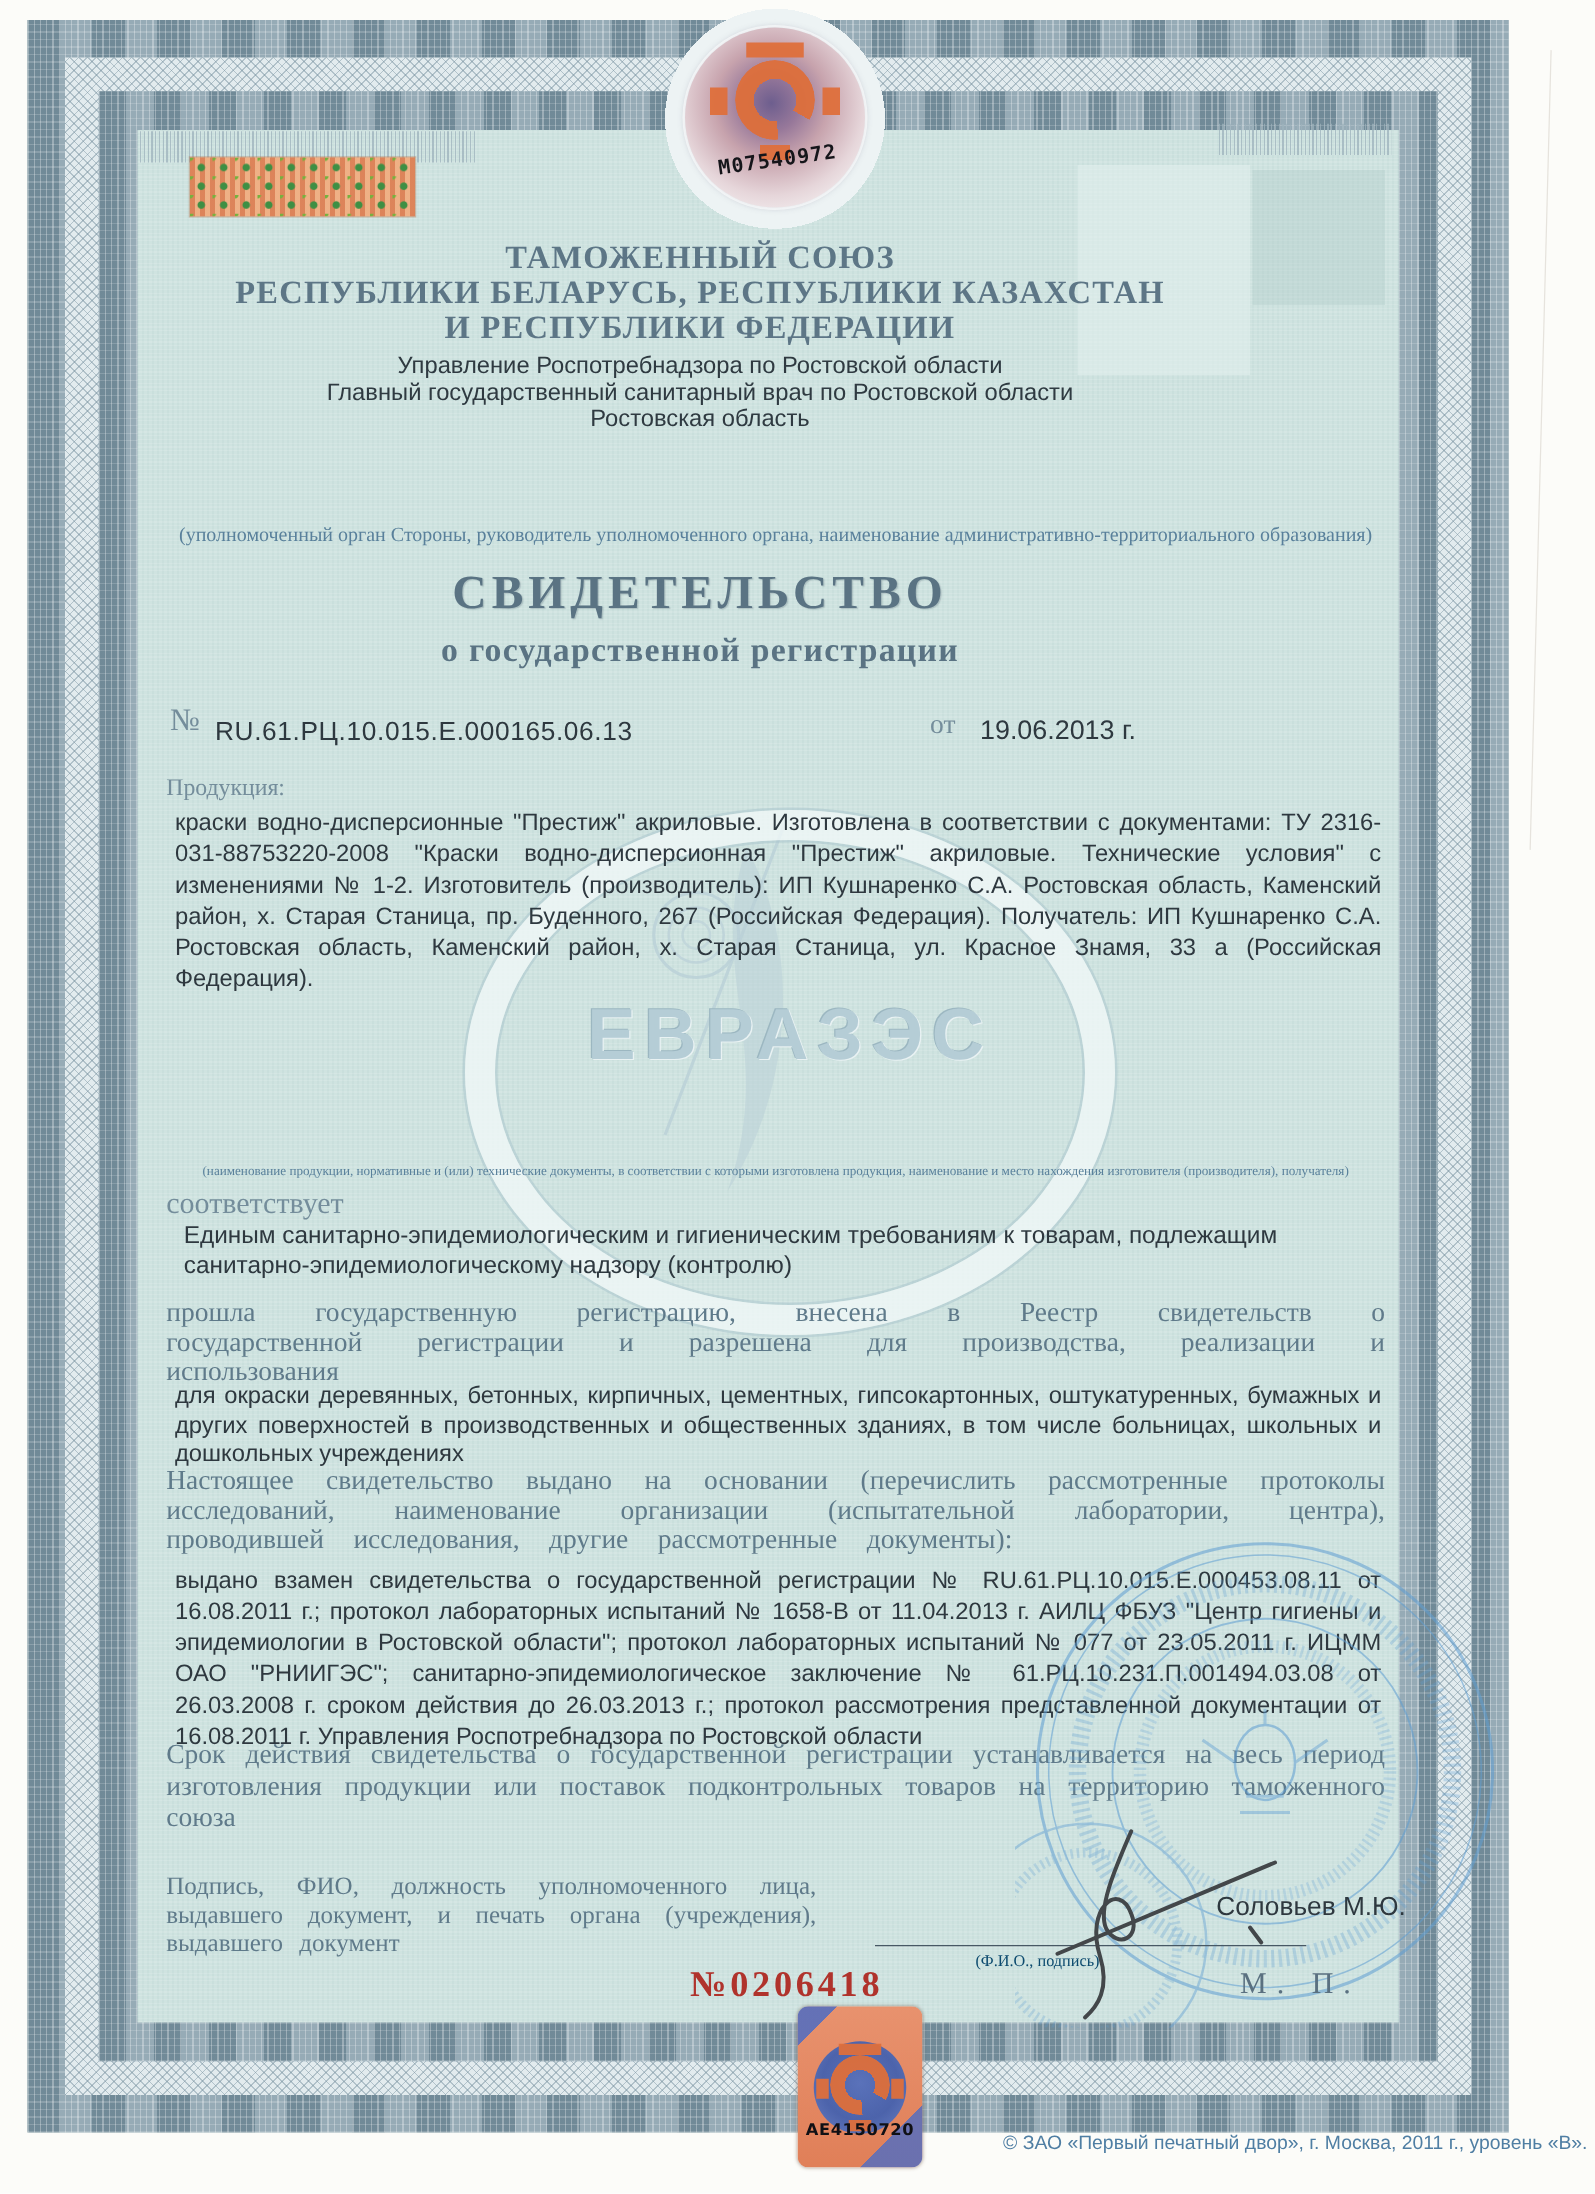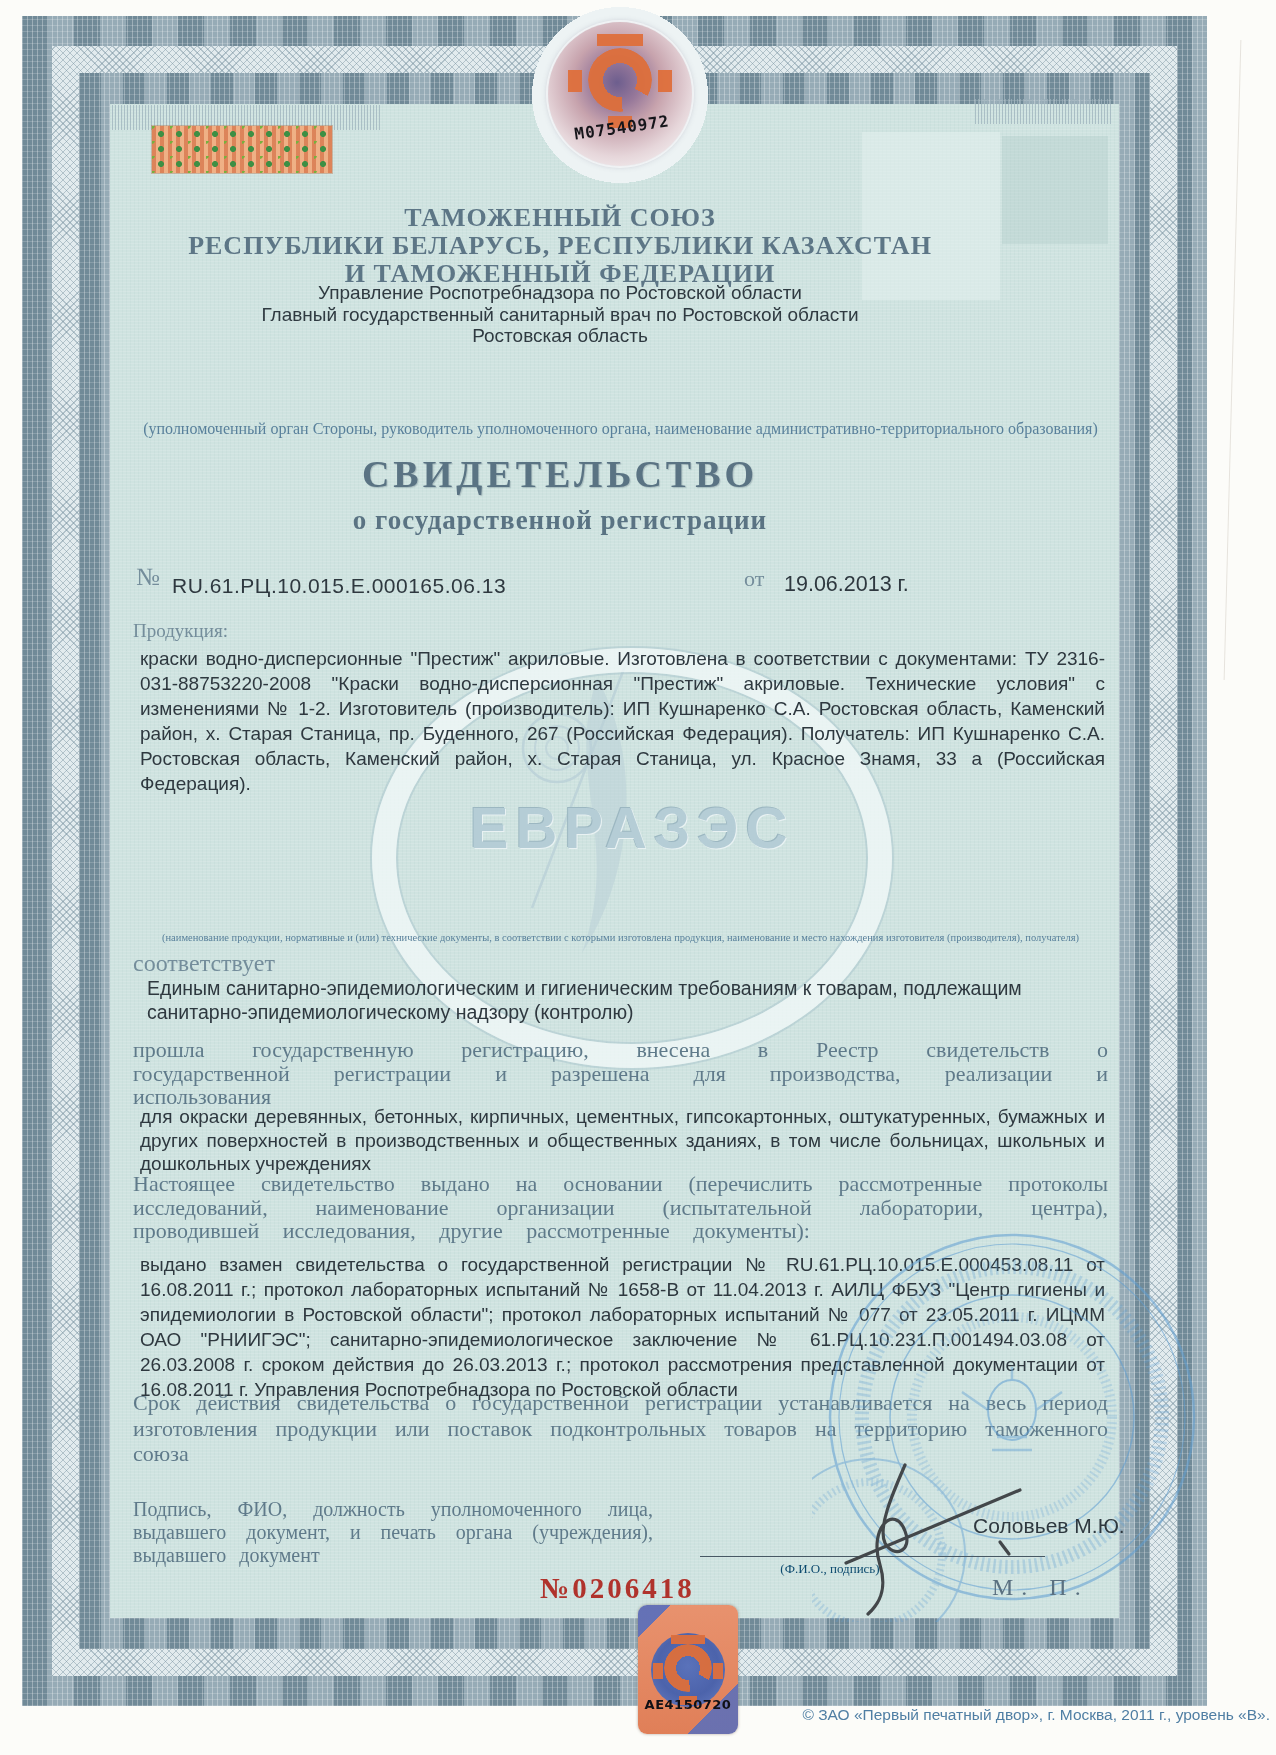--- a/index.html
+++ b/index.html
@@ -181,24 +181,24 @@
       <path d="M258 45 L160 300" stroke="#b9cfd7" stroke-width="2.5" fill="none" opacity=".8"></path>
       <path d="M225 70 C 192 170, 250 230, 210 345 C 262 265, 270 150, 225 70 Z" fill="rgba(185,207,215,.55)"></path>
       <circle cx="185" cy="140" r="34" stroke="#b9cfd7" stroke-width="2.5" fill="none" opacity=".8"></circle>
       <circle cx="185" cy="140" r="22" stroke="#b9cfd7" stroke-width="2" fill="none" opacity=".7"></circle>
       <circle cx="185" cy="140" r="11" stroke="#b9cfd7" stroke-width="2" fill="none" opacity=".6"></circle>
     </svg>
     <div class="wm-ring"></div>
     <div class="wm-word">ЕВРАЗЭС</div>
   </div>
 
-  <div class="txt center hdr-big" style="left:115px;top:192px;width:890px;margin-top:12px;">
+  <div class="txt center hdr-big" style="left:115px;top:192px;width:890px;">
     <div>ТАМОЖЕННЫЙ СОЮЗ</div>
     <div>РЕСПУБЛИКИ БЕЛАРУСЬ, РЕСПУБЛИКИ КАЗАХСТАН</div>
-    <div>И ТАМОЖЕННЫЙ ФЕДЕРАЦИИ</div>
+    <div>И РЕСПУБЛИКИ ФЕДЕРАЦИИ</div>
   </div>
 
   <div class="txt center hdr-sans" style="left:115px;top:282px;width:890px;">
     <div>Управление Роспотребнадзора по Ростовской области</div>
     <div>Главный государственный санитарный врач по Ростовской области</div>
     <div>Ростовская область</div>
   </div>
 
   <div class="txt center tiny-cap" style="left:133px;top:420px;width:975px;">(уполномоченный орган Стороны, руководитель уполномоченного органа, наименование административно-территориального образования)</div>
 
@@ -227,21 +227,21 @@
   <div class="txt dark" style="left:140px;top:1252px;width:965px;font-size:19px;line-height:25px;text-align:justify;">выдано взамен свидетельства о государственной регистрации № RU.61.РЦ.10.015.Е.000453.08.11 от 16.08.2011 г.; протокол лабораторных испытаний № 1658-В от 11.04.2013 г. АИЛЦ ФБУЗ "Центр гигиены и эпидемиологии в Ростовской области"; протокол лабораторных испытаний № 077 от 23.05.2011 г. ИЦММ ОАО "РНИИГЭС"; санитарно-эпидемиологическое заключение № 61.РЦ.10.231.П.001494.03.08 от 26.03.2008 г. сроком действия до 26.03.2013 г.; протокол рассмотрения представленной документации от 16.08.2011 г. Управления Роспотребнадзора по Ростовской области</div>
 
   <div class="txt jser" style="left:133px;top:1390px;width:975px;word-spacing:10px;line-height:25.5px;">Срок действия свидетельства о государственной регистрации устанавливается на весь период изготовления продукции или поставок подконтрольных товаров на территорию таможенного союза</div>
 
   <div class="txt jser" style="left:133px;top:1498px;width:520px;font-size:20px;line-height:23px;word-spacing:8px;">Подпись, ФИО, должность уполномоченного лица, выдавшего документ, и печать органа (учреждения), выдавшего документ</div>
 
   <div class="txt dark" style="left:973px;top:1514px;font-size:21px;z-index:7;">Соловьев М.Ю.</div>
   <div class="sig-line"></div>
   <div class="txt center" style="left:720px;top:1561px;width:220px;font-size:13px;color:#0c4a6e;z-index:7;">(Ф.И.О., подпись)</div>
   <div class="txt" style="left:992px;top:1574px;font-size:24px;color:#5a7080;letter-spacing:8px;z-index:7;">М. П.</div>
-  <div class="txt red-num" style="left:540px;top:1572px;z-index:7;">№0206418</div>
+  <div class="txt red-num" style="left:552px;top:1572px;z-index:7;">№0206418</div>
 
   <svg class="stamp" width="400" height="400" viewBox="0 0 400 400">
     <g stroke="#5f9ed2" fill="none">
       <circle cx="200" cy="195" r="182" stroke-width="2.5"></circle>
       <circle cx="200" cy="195" r="173" stroke-width="1.2"></circle>
       <circle cx="200" cy="195" r="150" stroke-width="14" stroke-dasharray="2.5 3.5" opacity=".55"></circle>
       <circle cx="200" cy="195" r="122" stroke-width="1.5"></circle>
       <circle cx="200" cy="195" r="100" stroke-width="10" stroke-dasharray="2 3" opacity=".45"></circle>
       <ellipse cx="200" cy="188" rx="24" ry="30" stroke-width="2"></ellipse>
       <path d="M176 188 L150 170 M224 188 L250 170 M200 158 L200 145 M185 215 L215 215 M180 228 L220 228" stroke-width="2.5" opacity=".8"></path>

